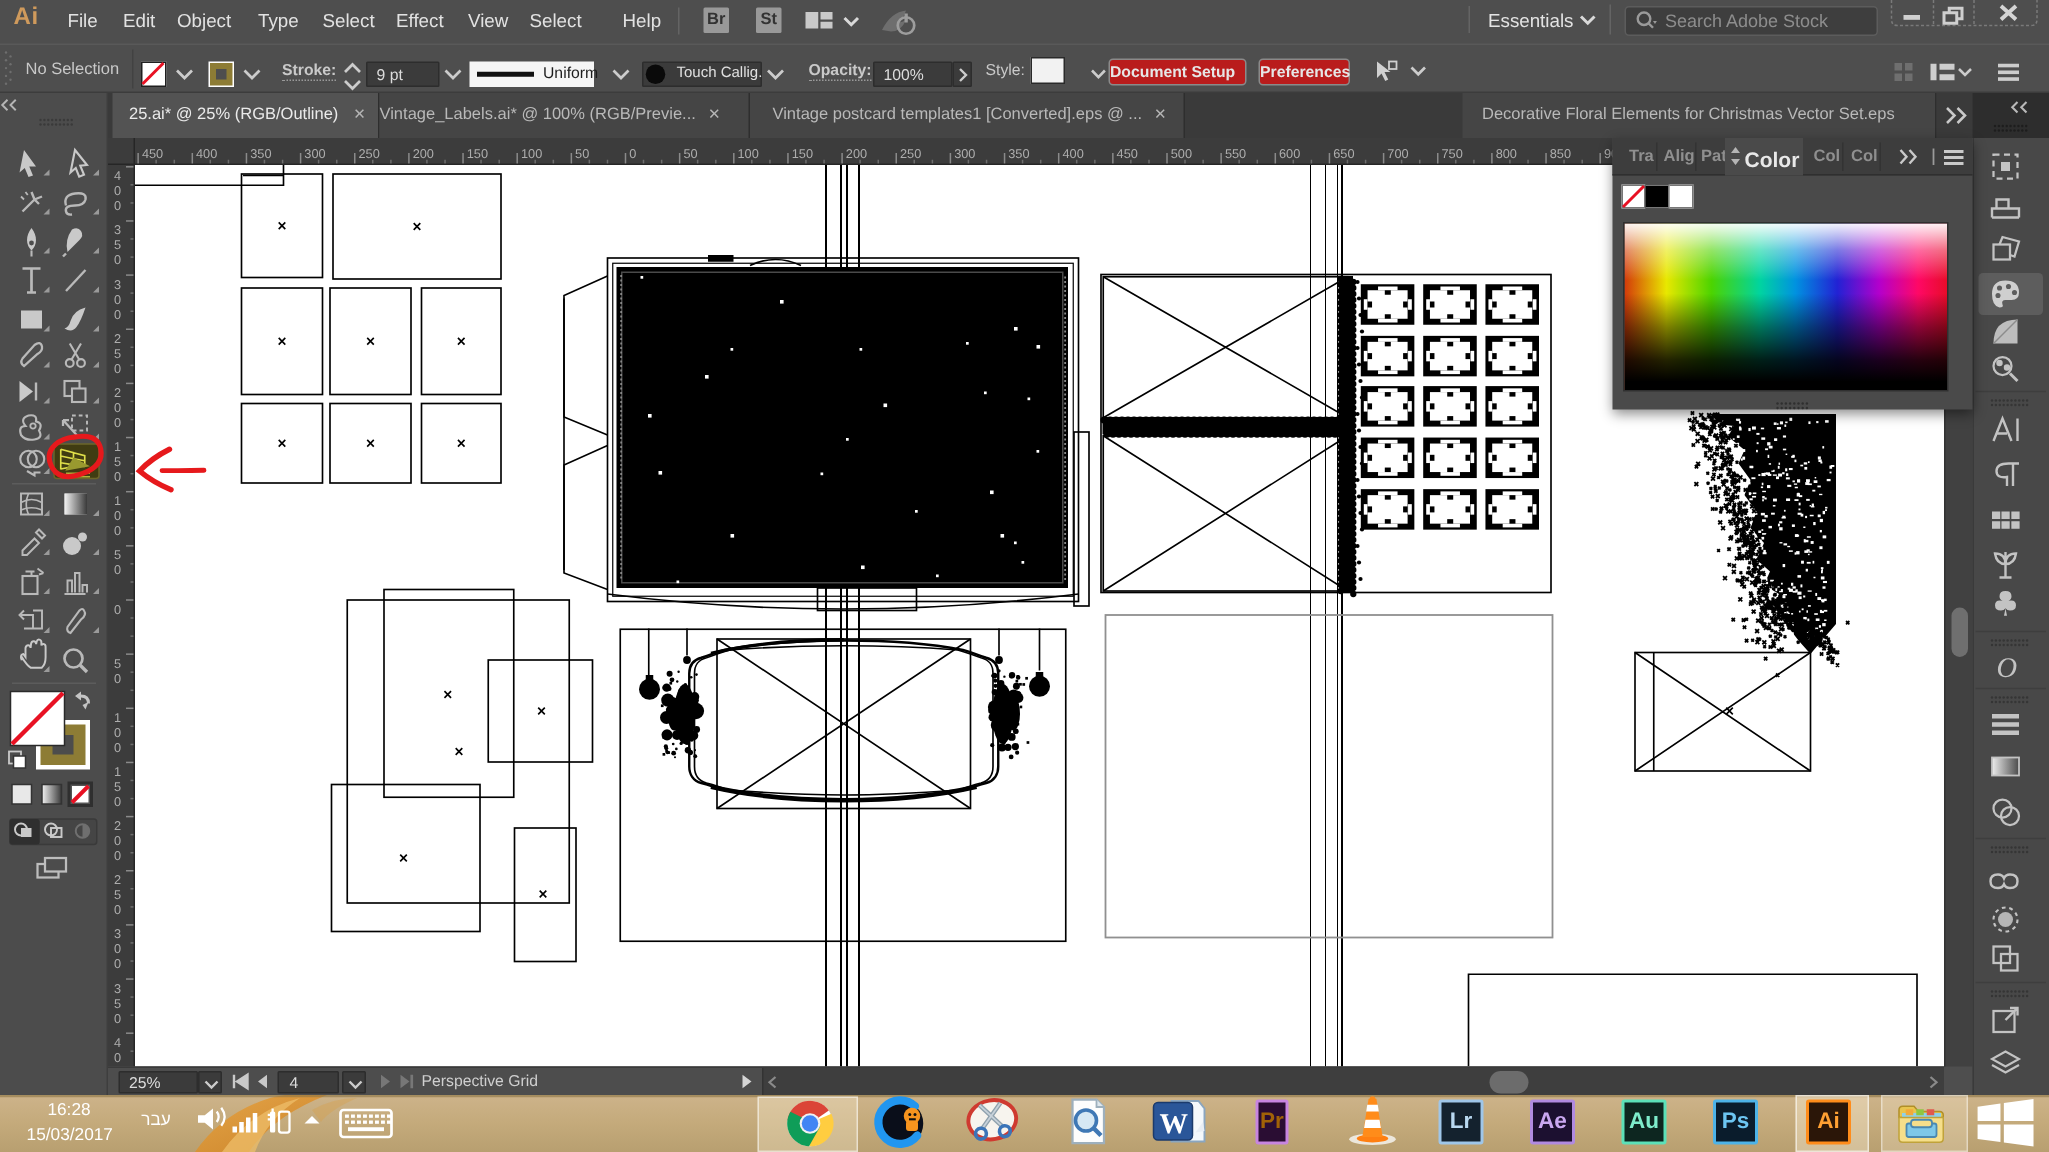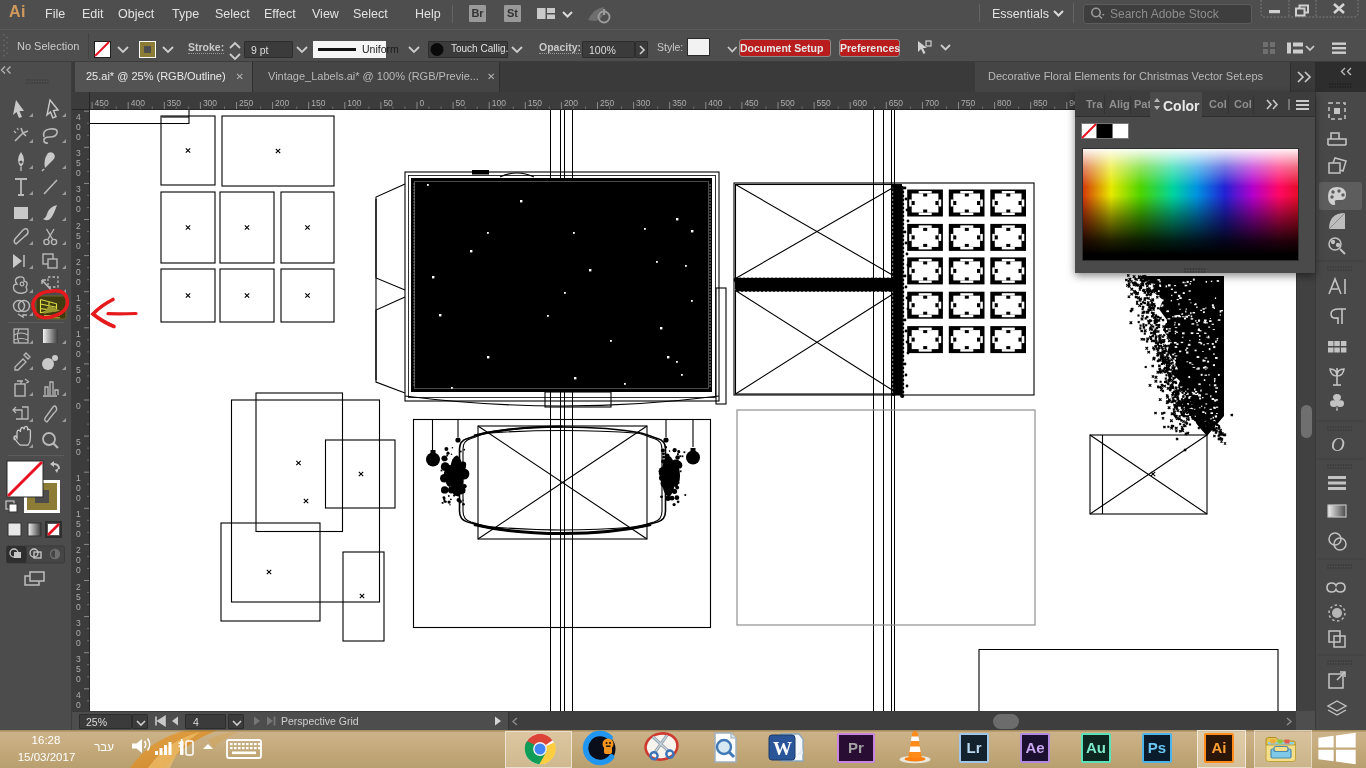--- a/index.html
+++ b/index.html
@@ -1090,21 +1090,21 @@
       </svg>
  <div class="lbl dot-u" style="left:188px;top:11px;font-weight:bold">Stroke:</div>
  <svg class="abs" width="16" height="22" style="left:227px;top:10px">
         <path d="M3,8 l5,-5 l5,5" stroke="#ccc" stroke-width="1.8" fill="none"></path>
         <path d="M3,14 l5,5 l5,-5" stroke="#ccc" stroke-width="1.8" fill="none"></path>
       </svg>
  <div class="fld" style="left:244px;top:11px;width:49px;height:17px;line-height:16px;padding-left:6px">9 pt</div>
  <svg class="abs" width="16" height="16" style="left:294px;top:12px">
         <path d="M3,5 l5,5 l5,-5" stroke="#ccc" stroke-width="1.8" fill="none"></path>
       </svg>
- <div class="abs" style="left:313px;top:11px;width:73px;height:17px;background:#f5f5f5;color:#1c1c1c;font-size:10.5px;line-height:16px">
+ <div class="abs" style="left:313px;top:11px;width:83px;height:17px;background:#f5f5f5;color:#1c1c1c;font-size:10.5px;line-height:16px">
         <svg width="46" height="17">
           <line x1="5" y1="8.5" x2="43" y2="8.5" stroke="#111" stroke-width="3.2"></line>
         </svg>
         <span style="position:absolute;left:49px;top:0">Uniform</span>
       </div>
  <svg class="abs" width="16" height="16" style="left:406px;top:12px">
         <path d="M3,5 l5,5 l5,-5" stroke="#ccc" stroke-width="1.8" fill="none"></path>
       </svg>
  <div class="fld" style="left:428px;top:11px;width:80px;height:17px"></div>
  <svg class="abs" width="18" height="18" style="left:429px;top:12px">
@@ -1149,21 +1149,22 @@
   <g fill="#cdcdcd">
           <rect x="74" y="2.5" width="14" height="2.4"></rect>
           <rect x="74" y="7" width="14" height="2.4"></rect>
           <rect x="74" y="11.5" width="14" height="2.4"></rect>
         </g>
  </svg>
 </div>
 
 <div id="tabbar" class="abs">
  <div class="tab tabactive" style="left:75px;width:178px;padding-left:11px">25.ai* @ 25% (RGB/Outline)<span class="x" style="margin-left:10px">✕</span></div>
- <div class="tab" style="left:253px;width:247px;padding-left:15px">Vintage_Labels.ai* @ 100% (RGB/Previe...<span class="x">✕</span></div>
+ <div class="tab" style="left:253px;width:247px;">Vintage_Labels.ai* @ 100% (RGB/Previe...<span class="x">✕</span></div>
+ <div class="tab" style="left:500px;width:290px;padding-left:15px">Vintage postcard templates1 [Converted].eps @ ...<span class="x">✕</span></div>
  <div class="tab" style="left:975px;width:316px;padding-left:13px">Decorative Floral Elements for Christmas Vector Set.eps</div>
  <svg class="abs" width="30" height="30" style="left:1291px;top:0">
         <path d="M7,10 l5,5 l-5,5 M14,10 l5,5 l-5,5" stroke="#c9c9c9" stroke-width="1.7" fill="none"></path>
       </svg>
 </div>
 <div id="toolbar" class="abs"></div>
     <svg class="abs" width="72" height="668" style="left:0;top:62px">
       <path d="M5,4.5 l-3.5,3.5 l3.5,3.5 M10.5,4.5 L7,8 l3.5,3.5" stroke="#b5b5b5" stroke-width="1.3" fill="none"></path>
       <circle cx="27.0" cy="18" r="0.8" fill="#3a3a3a"></circle>
       <circle cx="27.0" cy="21" r="0.8" fill="#3a3a3a"></circle>
@@ -1796,21 +1797,21 @@
 <line x1="22" y1="21" x2="27" y2="26" stroke="#3f78b5" stroke-width="3"></line>
       </g>
 </svg>
     <svg class="abs" width="40" height="34" style="left:767px;top:731px">
 <path d="M14,3 L32,3 L36,8 L36,30 L14,30 Z" fill="#f4f8fb" stroke="#8aa6c0" stroke-width="1.3"></path>
 <rect x="2" y="4" width="26" height="25" rx="3" fill="#2a5699"></rect>
 <rect x="2" y="4" width="26" height="25" rx="3" fill="none" stroke="#1b3a6b" stroke-width="1"></rect>
 <text x="6" y="24" font-size="19" font-weight="bold" fill="#fff" font-family="Liberation Serif">W</text>
 <path d="M30,24 l5,-7 l1,6 Z" fill="#e8eef5"></path>
 </svg>
-    <div class="abs" style="left:837px;top:733px;width:38px;height:30px;background:#2a0d33;border:2px solid #c785e0;border-radius:2px;color:#a3a3a3;font-size:15px;font-weight:bold;text-align:center;line-height:26px">Pr</div>
+    <div class="abs" style="left:837px;top:733px;width:22px;height:30px;background:#2a0d33;border:2px solid #c785e0;border-radius:2px;color:#a16207;font-size:15px;font-weight:bold;text-align:center;line-height:26px">Pr</div>
     <svg class="abs" width="40" height="36" style="left:896px;top:729px">
 <ellipse cx="19" cy="30.5" rx="15.5" ry="3.8" fill="#ece7dc"></ellipse>
 <ellipse cx="19" cy="30" rx="10.5" ry="2.6" fill="#ff7f11"></ellipse>
 <path d="M12.2,29 L16.4,3.5 L21.6,3.5 L25.8,29 Z" fill="#ff8c1a"></path>
 <path d="M14.3,17.5 L23.7,17.5 L24.6,23 L13.4,23 Z" fill="#fff"></path>
 <path d="M15.5,7.5 L22.5,7.5 L23.2,12 L14.8,12 Z" fill="#fff"></path>
 <circle cx="19" cy="3.8" r="2" fill="#ff8c1a"></circle>
 </svg>
     <div class="abs" style="left:959px;top:733px;width:30px;height:30px;background:#14222e;border:2px solid #9fc6e8;border-radius:2px;color:#b9d9f0;font-size:15px;font-weight:bold;text-align:center;line-height:26px">Lr</div>
     <div class="abs" style="left:1020px;top:733px;width:30px;height:30px;background:#1c1030;border:2px solid #b18ae0;border-radius:2px;color:#c9a7f0;font-size:15px;font-weight:bold;text-align:center;line-height:26px">Ae</div>

